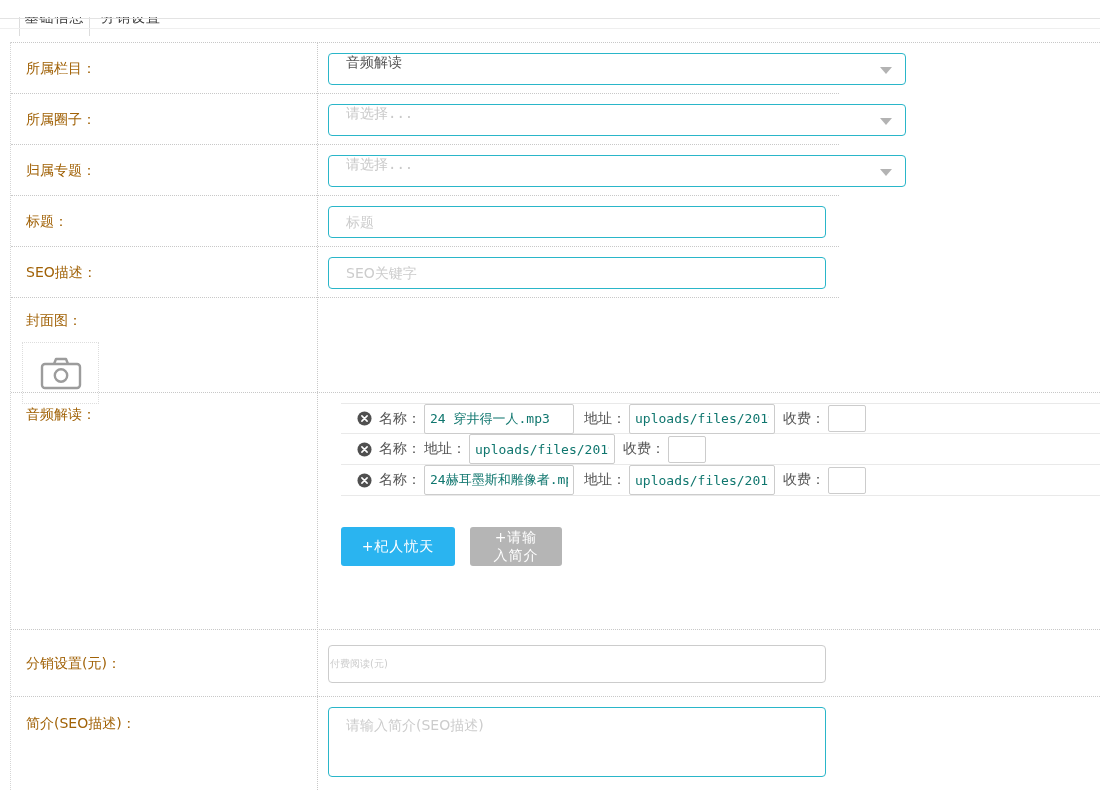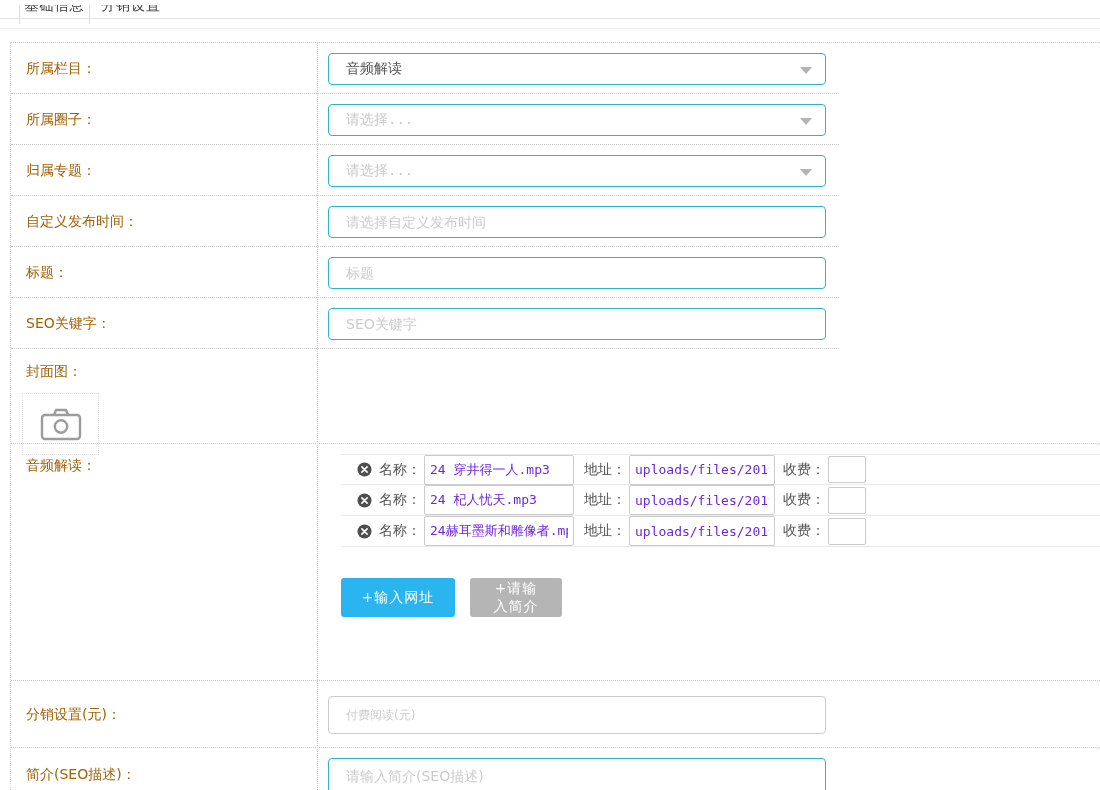--- a/index.html
+++ b/index.html
@@ -1,21 +1,21 @@
 <!DOCTYPE html>
 <html><head>
 <meta charset="utf-8">
 <style>
   * { margin:0; padding:0; box-sizing:border-box; }
   html,body { background:#fff; }
   body { font-family:"DejaVu Sans","Liberation Sans",sans-serif; }
   .page { position:relative; width:1100px; height:790px; background:#fff; overflow:hidden; }
 
   
-  .tabbar { position:absolute; top:5px; left:0; width:924px; height:19px; overflow:hidden;font-family:Liberation Serif, serif; }
+  .tabbar { position:absolute; top:17px; left:0; width:924px; height:19px; overflow:hidden;font-family:Liberation Serif, serif; }
   .tab { position:absolute; top:0; height:19px; overflow:hidden; cursor:pointer; }
   .tab span { position:absolute; top:-8px; left:0; right:0; text-align:center;
               font-size:14px; color:#3c3c3c; letter-spacing:1px; white-space:nowrap; }
   .tab.active { left:19px; width:71px; border-left:1px solid #dcdcdc; border-right:1px solid #dcdcdc; }
   .tab.second { left:91px; width:80px; }
   .tabline1 { position:absolute; top:18px; left:0; width:1100px; border-top:1px solid #e3e3e3; }
   .tabline2 { position:absolute; top:28px; left:0; width:1100px; border-top:1px solid #efefef; }
 
   
   .form { position:absolute; top:42px; left:10px; width:1090px; height:748px;
@@ -30,50 +30,50 @@
   .sep.narrow { width:828px; }
   .sep.full { width:100%; }
 
   .row.std { height:51px; }
   .row.cover { height:95px;flex-direction:column; }
   .row.audio { height:237px; }
   .row.price { height:67px; }
   .row.summary { height:43px; }
 
   
-  .select { position:relative; width:498px; height:32px; border:1px solid #2ab6c9; border-radius:4px;
-            background:#fff; display:flex; align-items:center; padding:0 28px 0 17px; cursor:pointer; }
+  .select { position:relative; width:578px; height:32px; border:1px solid #2ab6c9; border-radius:4px;
+            background:#fff; display:flex; align-items:flex-start; padding:0 28px 0 17px; cursor:pointer; }
   .select .val { font-size:14px; color:#555; }
   .select .ph  { font-size:14px; color:#c9c9c9; font-family:"DejaVu Sans Mono","Liberation Mono",monospace; }
   .caret { position:absolute; right:13px; top:13px; width:0; height:0;
            border-left:6px solid transparent; border-right:6px solid transparent; border-top:7px solid #b3b3b3; }
 
   input, textarea { outline:none; font-family:"DejaVu Sans","Liberation Sans",sans-serif; }
   .txt { width:498px; height:32px; border:1px solid #2ab6c9; border-radius:4px; padding:0 17px;
          font-size:14px; color:#555; }
   .txt::placeholder, .txt-gray::placeholder, .mini::placeholder, .ta::placeholder { color:#ccc; opacity:1; }
-  .txt-gray { width:498px; height:38px; border:1px solid #ccc; border-radius:4px; padding:0 17px;
-              font-size:12px; color:#555; }
+  .txt-gray { width:498px; height:38px; border:1px solid #ccc; border-radius:4px; padding:0 1px;
+              font-size:10px; color:#555; }
   .ta { width:498px; height:70px; border:1px solid #2ab6c9; border-radius:4px; padding:9px 17px;
         font-size:14px; color:#555; resize:none; }
 
   
   .upload-box { width:77px; height:62px; border:1px dotted #ddd; background:#fff;
                 display:flex; align-items:center; justify-content:center; cursor:pointer; margin-top:12px; }
 
   
   .audio-wrap { flex:1; display:flex; flex-direction:column; }
   .audio-list { margin-left:13px; margin-top:10px; }
   .audio-row { display:flex; align-items:center; height:31px; border-bottom:1px solid #e9e9e9;
                font-size:14px; color:#555; }
   .audio-row:first-child { border-top:1px solid #e9e9e9; }
   .audio-row .close { width:15px; height:15px; margin:0 7px 0 16px; cursor:pointer; flex:none; }
   .audio-row label { margin-right:3px; white-space:nowrap; }
   .ipt { height:30px; border:1px solid #ccc; border-radius:2px; padding:0 5px;
-         font-family:"DejaVu Sans Mono","Liberation Mono",monospace; font-size:13px; color:#6d28d9; }
+         font-family:"DejaVu Sans Mono","Liberation Mono",monospace; font-size:13px; color:#0f766e; }
   .ipt.name { width:150px; margin-right:10px; }
   .ipt.url  { width:146px; margin-right:8px; }
   .mini { width:38px; height:27px; border:1px solid #ccc; border-radius:2px; padding:0 4px; font-size:13px; color:#555; }
 
   .btnrow { margin-left:13px; margin-top:31px; display:flex; }
   .btn { height:39px; border:none; border-radius:3px; color:#fff; font-size:14px; padding:0 18px;
          cursor:pointer; letter-spacing:1px; font-family:inherit; }
   .btn.blue { background:#2ab4f0; width:114px; margin-right:15px; }
   .btn.gray { background:#b5b5b5; width:92px; }
 </style>
@@ -122,38 +122,31 @@
       <div class="lbl">归属专题：</div>
       <div class="fld">
         <div class="select">
           <span class="ph">请选择...</span>
           <i class="caret"></i>
         </div>
       </div>
       <div class="sep narrow"></div>
     </div>
 
-    <div class="row std">
-      <div class="lbl">自定义发布时间：</div>
-      <div class="fld">
-        <input class="txt" type="text" placeholder="请选择自定义发布时间" style="">
-      </div>
-      <div class="sep narrow"></div>
-    </div>
 
     <div class="row std">
       <div class="lbl">标题：</div>
       <div class="fld">
         <input class="txt" type="text" placeholder="标题" style="">
       </div>
       <div class="sep narrow"></div>
     </div>
 
     <div class="row std">
-      <div class="lbl">SEO关键字：</div>
+      <div class="lbl">SEO描述：</div>
       <div class="fld">
         <input class="txt" type="text" placeholder="SEO关键字" style="">
       </div>
       <div class="sep narrow"></div>
     </div>
 
     <div class="row cover top">
       <div class="lbl" style="padding-top:14px;">封面图：</div>
       <div class="fld" style="align-items:flex-start;">
         <div class="upload-box">
@@ -184,21 +177,20 @@
             <label>收费：</label>
             <input class="mini" type="text" value="" style="">
           </div>
 
           <div class="audio-row">
             <svg class="close" viewBox="0 0 16 16">
               <circle cx="8" cy="8" r="7.5" fill="#4f4f4f"></circle>
               <path d="M5.2 5.2 L10.8 10.8 M10.8 5.2 L5.2 10.8" stroke="#fff" stroke-width="1.7" stroke-linecap="round"></path>
             </svg>
             <label>名称：</label>
-            <input class="ipt name" type="text" value="24 杞人忧天.mp3" style="">
             <label>地址：</label>
             <input class="ipt url" type="text" value="uploads/files/2019090" style="">
             <label>收费：</label>
             <input class="mini" type="text" value="" style="">
           </div>
 
           <div class="audio-row">
             <svg class="close" viewBox="0 0 16 16">
               <circle cx="8" cy="8" r="7.5" fill="#4f4f4f"></circle>
               <path d="M5.2 5.2 L10.8 10.8 M10.8 5.2 L5.2 10.8" stroke="#fff" stroke-width="1.7" stroke-linecap="round"></path>
@@ -206,21 +198,21 @@
             <label>名称：</label>
             <input class="ipt name" type="text" value="24赫耳墨斯和雕像者.mp" style="">
             <label>地址：</label>
             <input class="ipt url" type="text" value="uploads/files/2019090" style="">
             <label>收费：</label>
             <input class="mini" type="text" value="" style="">
           </div>
 
         </div>
         <div class="btnrow">
-          <button class="btn blue">+输入网址</button>
+          <button class="btn blue">+杞人忧天</button>
           <button class="btn gray">+请输入简介</button>
         </div>
       </div>
       <div class="sep full"></div>
     </div>
 
     <div class="row price">
       <div class="lbl">分销设置(元)：</div>
       <div class="fld">
         <input class="txt-gray" type="text" placeholder="付费阅读(元)" style="">

